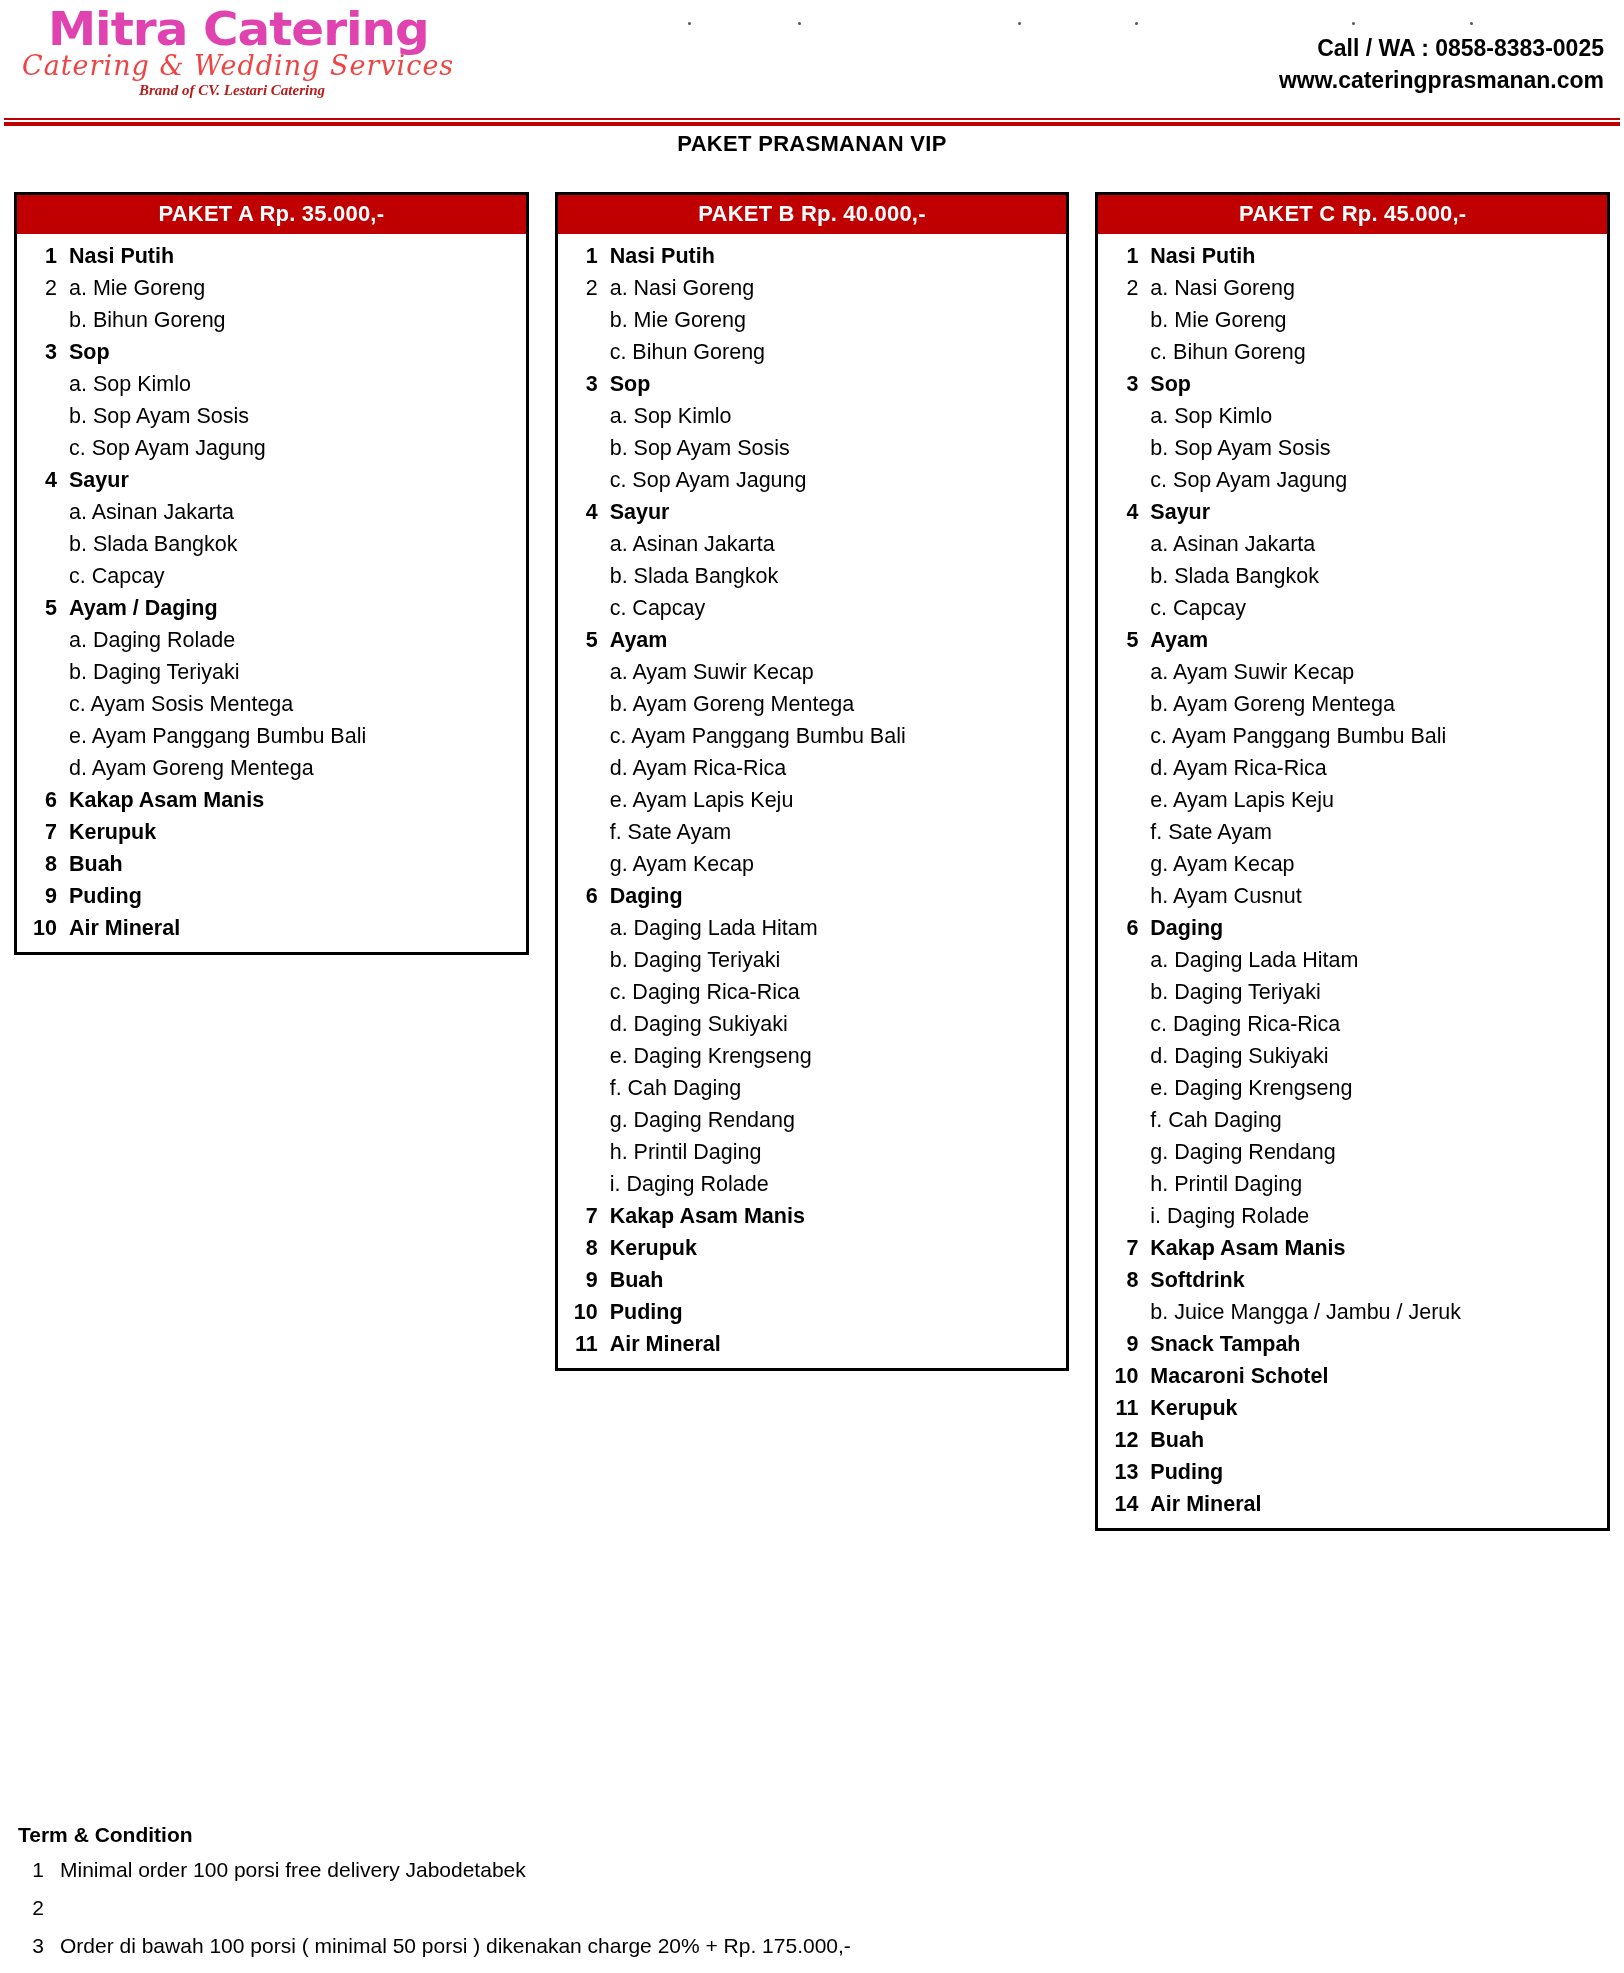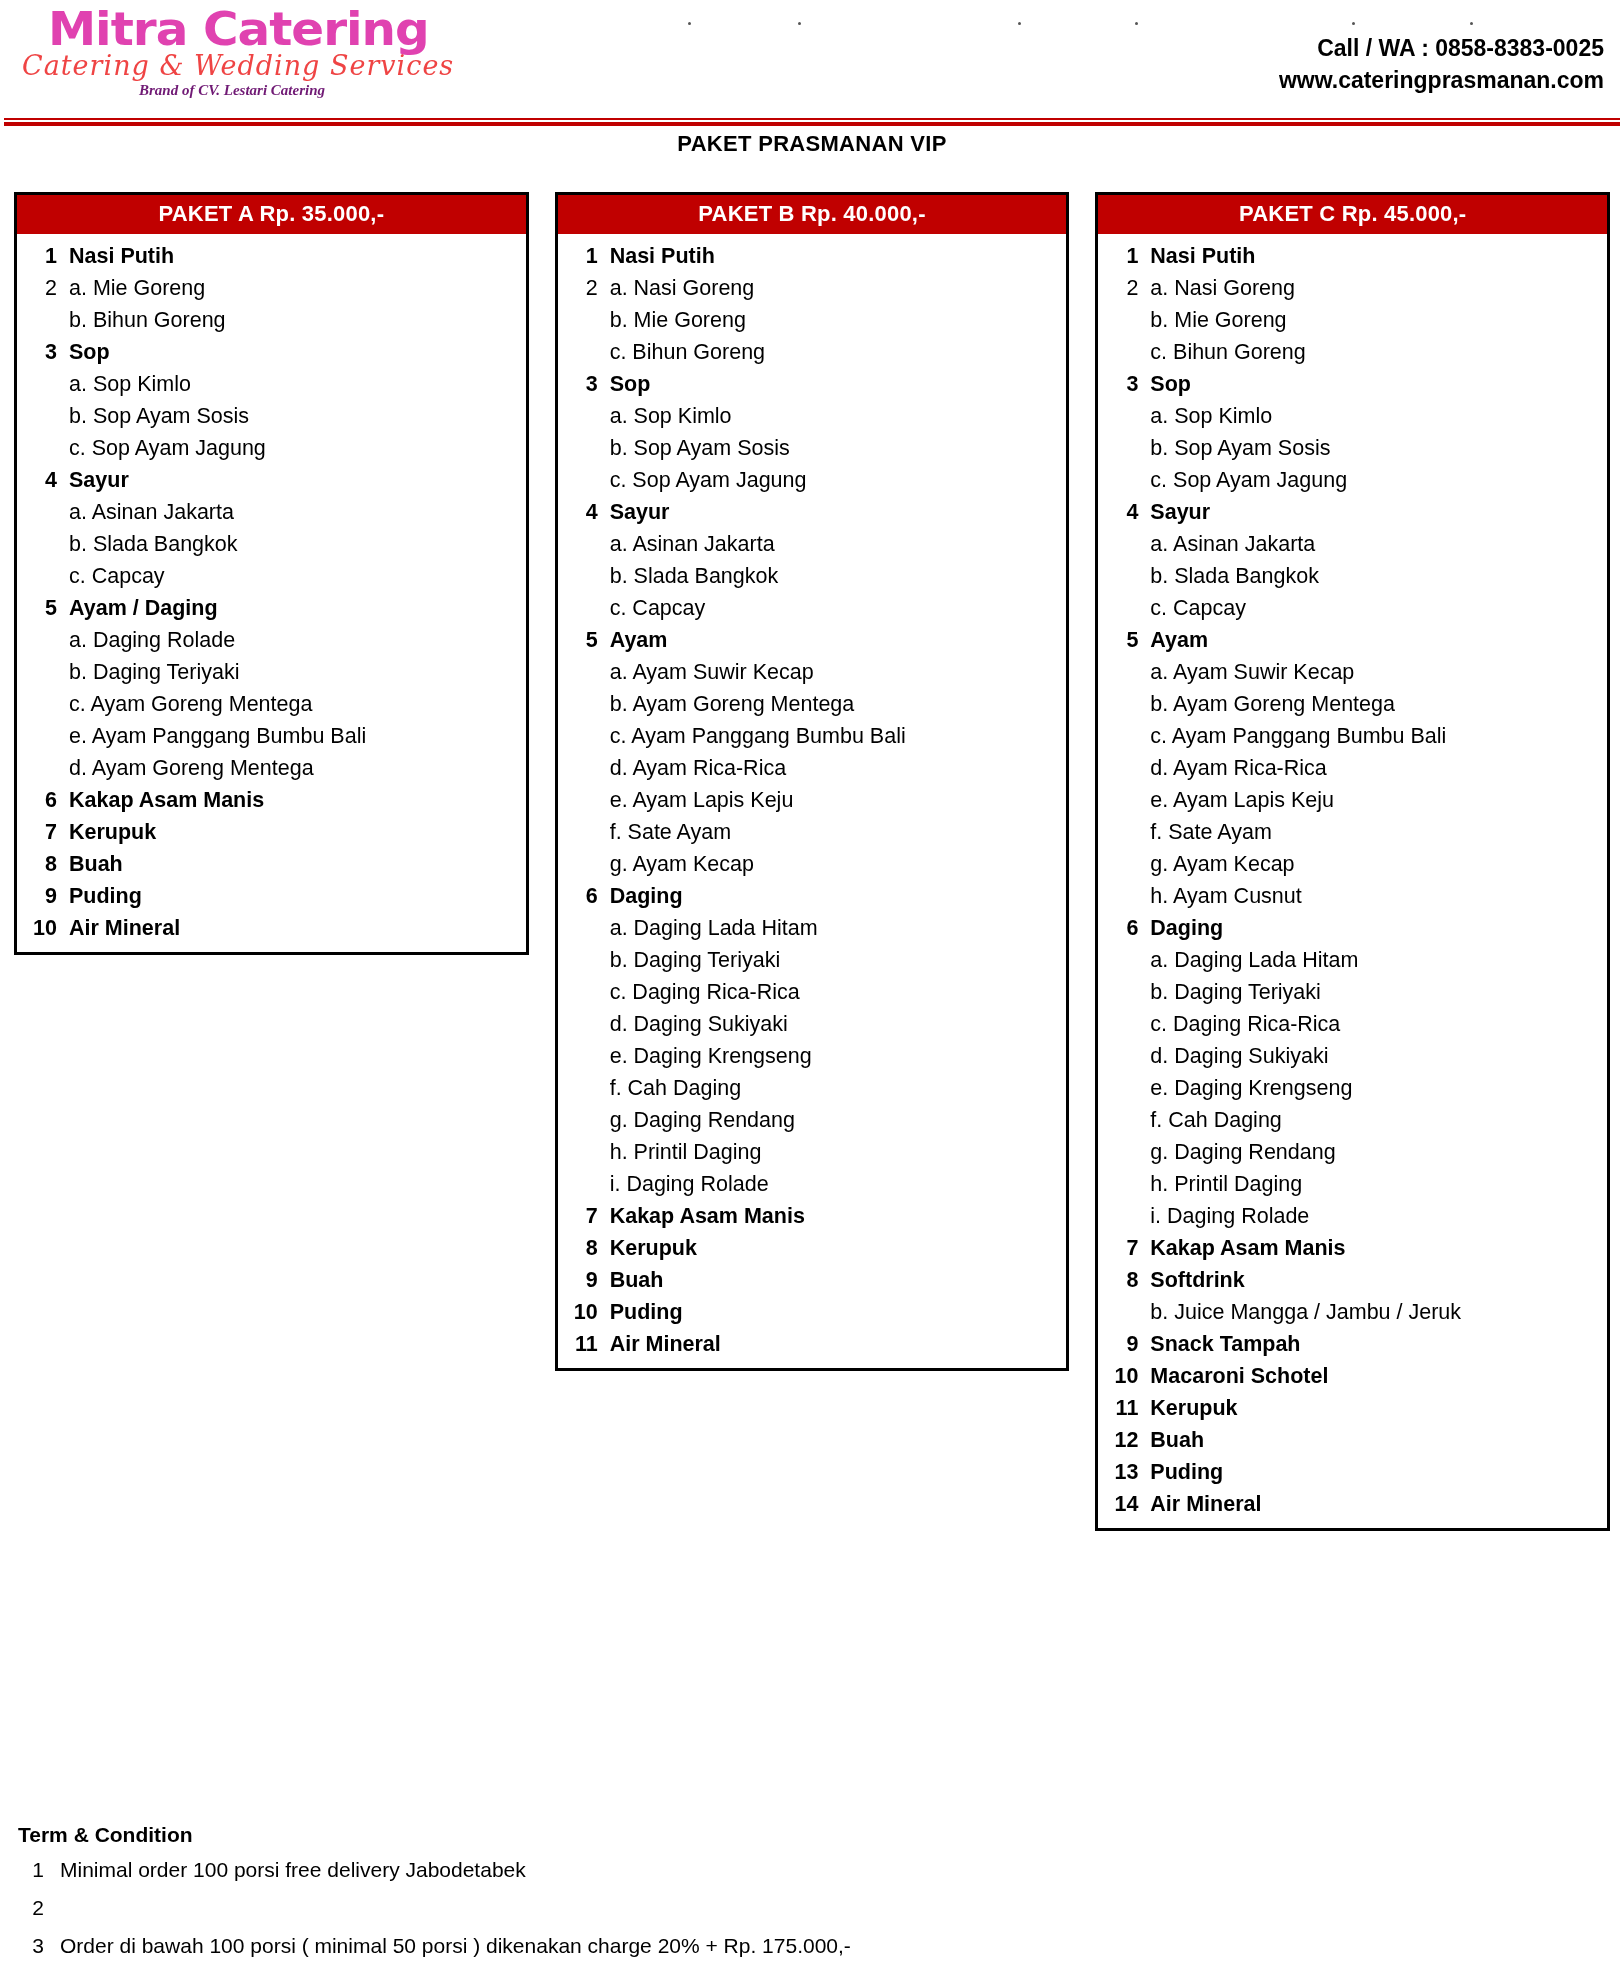--- a/index.html
+++ b/index.html
@@ -51,21 +51,21 @@
     letter-spacing: 1px;
     white-space: nowrap;
     margin-top: -3px;
   }
   .logo-brand {
     font-family: "Liberation Serif", serif;
     font-style: italic;
     font-weight: bold;
     font-size: 15px;
     line-height: 18px;
-    color: #701a75;
+    color: #b91c1c;
     white-space: nowrap;
   }
   .contact-block {
     position: absolute;
     right: 20px;
     top: 32px;
     text-align: right;
   }
   .contact-line {
     font-family: "Liberation Sans", sans-serif;
@@ -297,21 +297,21 @@
           <li class="menu-row sub">
             <span class="num"></span>
             <span class="label">a. Daging Rolade</span>
           </li>
           <li class="menu-row sub">
             <span class="num"></span>
             <span class="label">b. Daging Teriyaki</span>
           </li>
           <li class="menu-row sub">
             <span class="num"></span>
-            <span class="label">c. Ayam Goreng Mentega</span>
+            <span class="label">c. Ayam Sosis Mentega</span>
           </li>
           <li class="menu-row sub">
             <span class="num"></span>
             <span class="label">e. Ayam Panggang Bumbu Bali</span>
           </li>
           <li class="menu-row sub">
             <span class="num"></span>
             <span class="label">d. Ayam Goreng Mentega</span>
           </li>
           <li class="menu-row">

